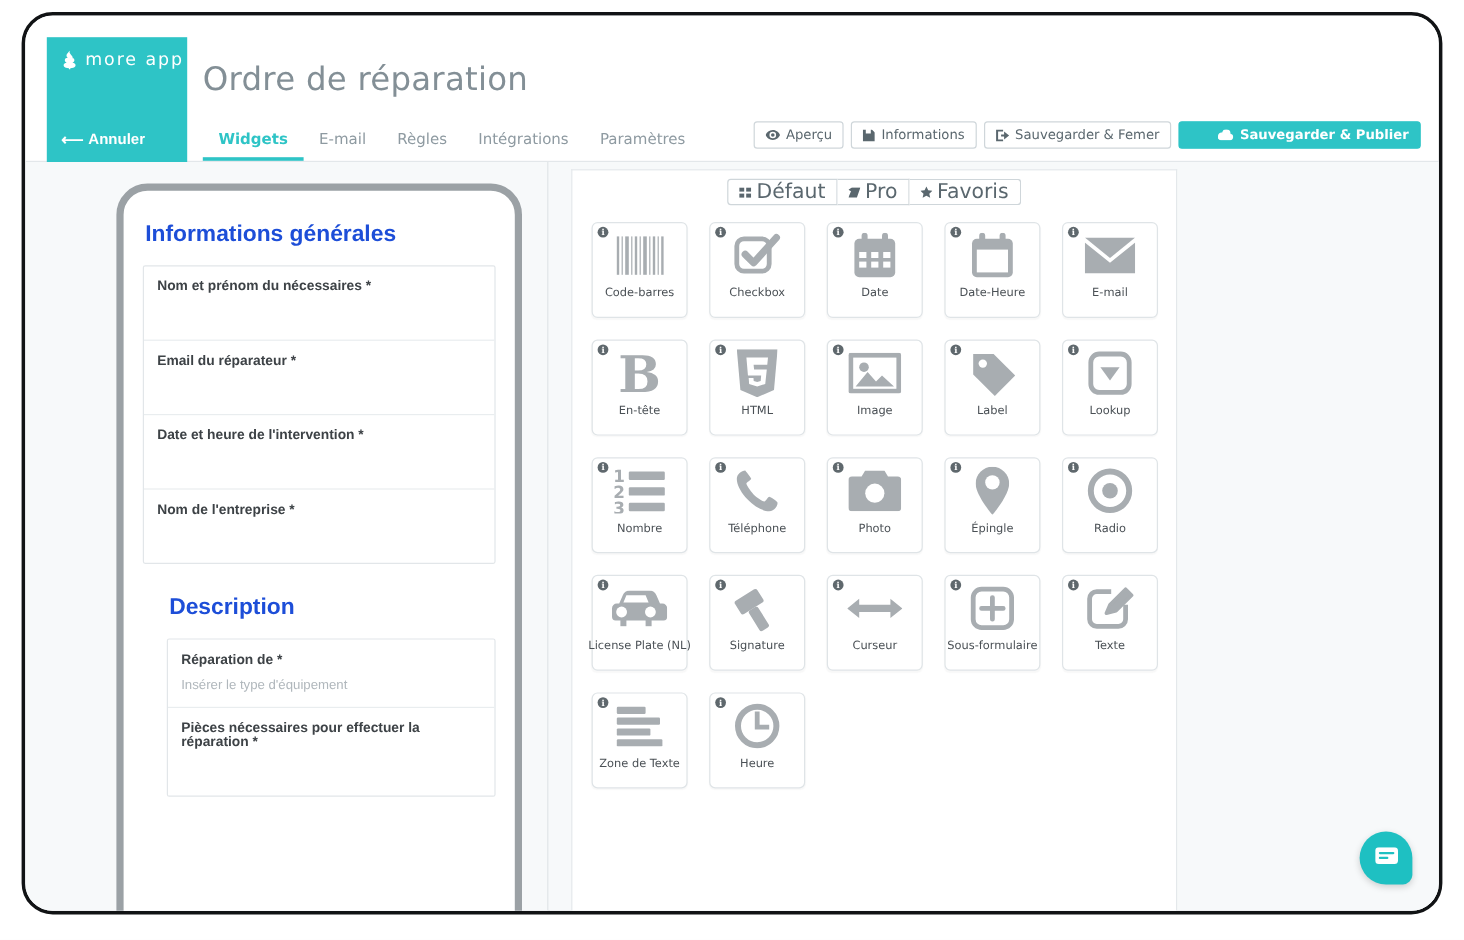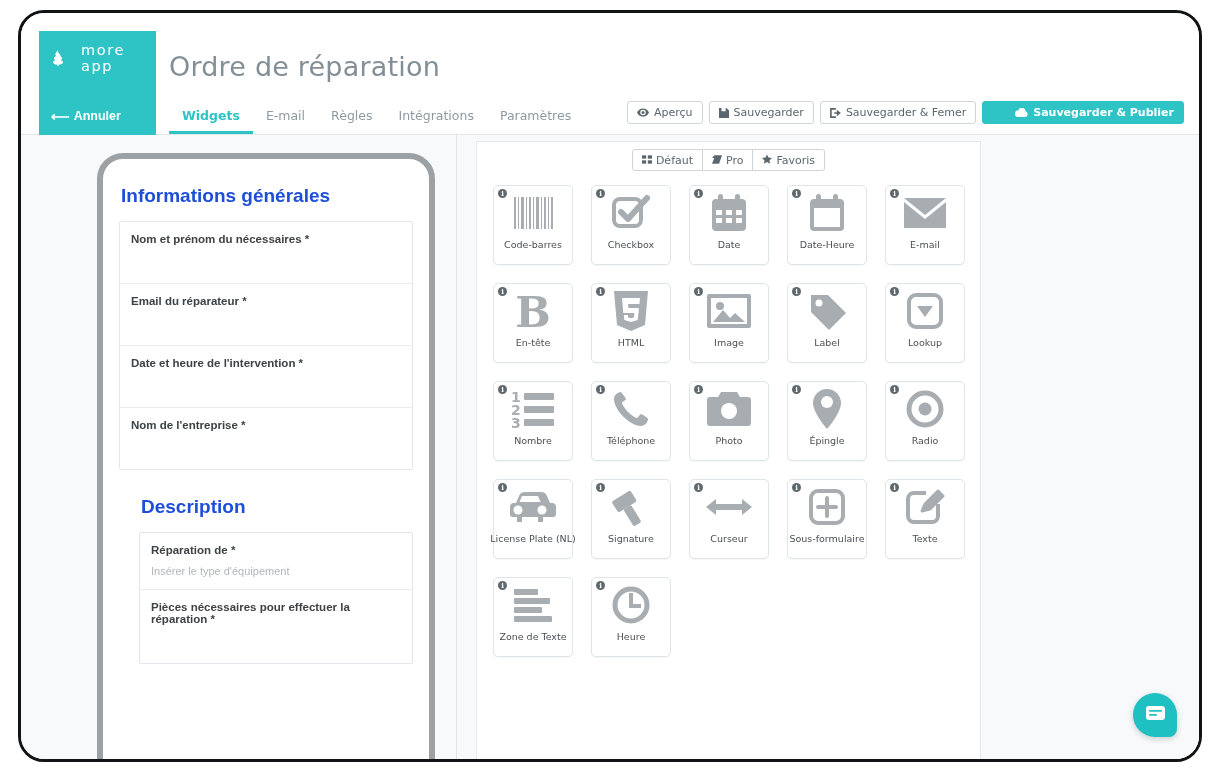--- a/index.html
+++ b/index.html
@@ -42,21 +42,21 @@
     height: 104px;
     background: #2ec4c6;
     display: flex;
     flex-direction: column;
     justify-content: space-between;
     padding: 11px 0 12px 12px;
   }
   #brand-logo {
     display: flex;
     align-items: center;
-    gap: 16px;
+    gap: 6px;
     color: #ffffff;
   }
   #brand-logo .leaf { width: 14px; height: 16px; display: block; }
   #brand-logo .wordmark {
     font-size: 14.5px;
     letter-spacing: 1.6px;
     color: #ffffff;
     font-family: "DejaVu Sans", sans-serif;
   }
   #cancel-link {
@@ -234,21 +234,21 @@
     display: flex;
     justify-content: center;
     margin-top: 7px;
   }
   .filter-btn {
     display: inline-flex;
     align-items: center;
     gap: 4px;
     height: 22px;
     padding: 0 9px;
-    font-size: 11px;
+    font-size: 17px;
     color: #5a676e;
     background: #ffffff;
     border: 1px solid #cfd6da;
     cursor: pointer;
     font-family: "DejaVu Sans", sans-serif;
     white-space: nowrap;
   }
   .filter-btn:first-child { border-radius: 3px 0 0 3px; }
   .filter-btn:last-child { border-radius: 0 3px 3px 0; }
   .filter-btn + .filter-btn { border-left: none; }
@@ -362,21 +362,21 @@
         </span>
         <span>Aperçu</span>
       </button>
 
       <button class="hbtn">
         <span>
           <svg width="10" height="10" viewBox="0 0 12 12" fill="#5a676e">
             <path d="M0 0h9l3 3v9H0V0zm3 0v4h5V0H3zm-1 7h8v5H2V7z"></path>
           </svg>
         </span>
-        <span>Sauvegarder</span>
+        <span>Informations</span>
       </button>
 
       <button class="hbtn">
         <span>
           <svg width="11" height="10" viewBox="0 0 13 12" fill="#5a676e">
             <path d="M0 0h7v2H2v8h5v2H0V0z"></path>
             <path d="M8 2l5 4-5 4V7H5V5h3V2z"></path>
           </svg>
         </span>
         <span>Sauvegarder &amp; Femer</span>

